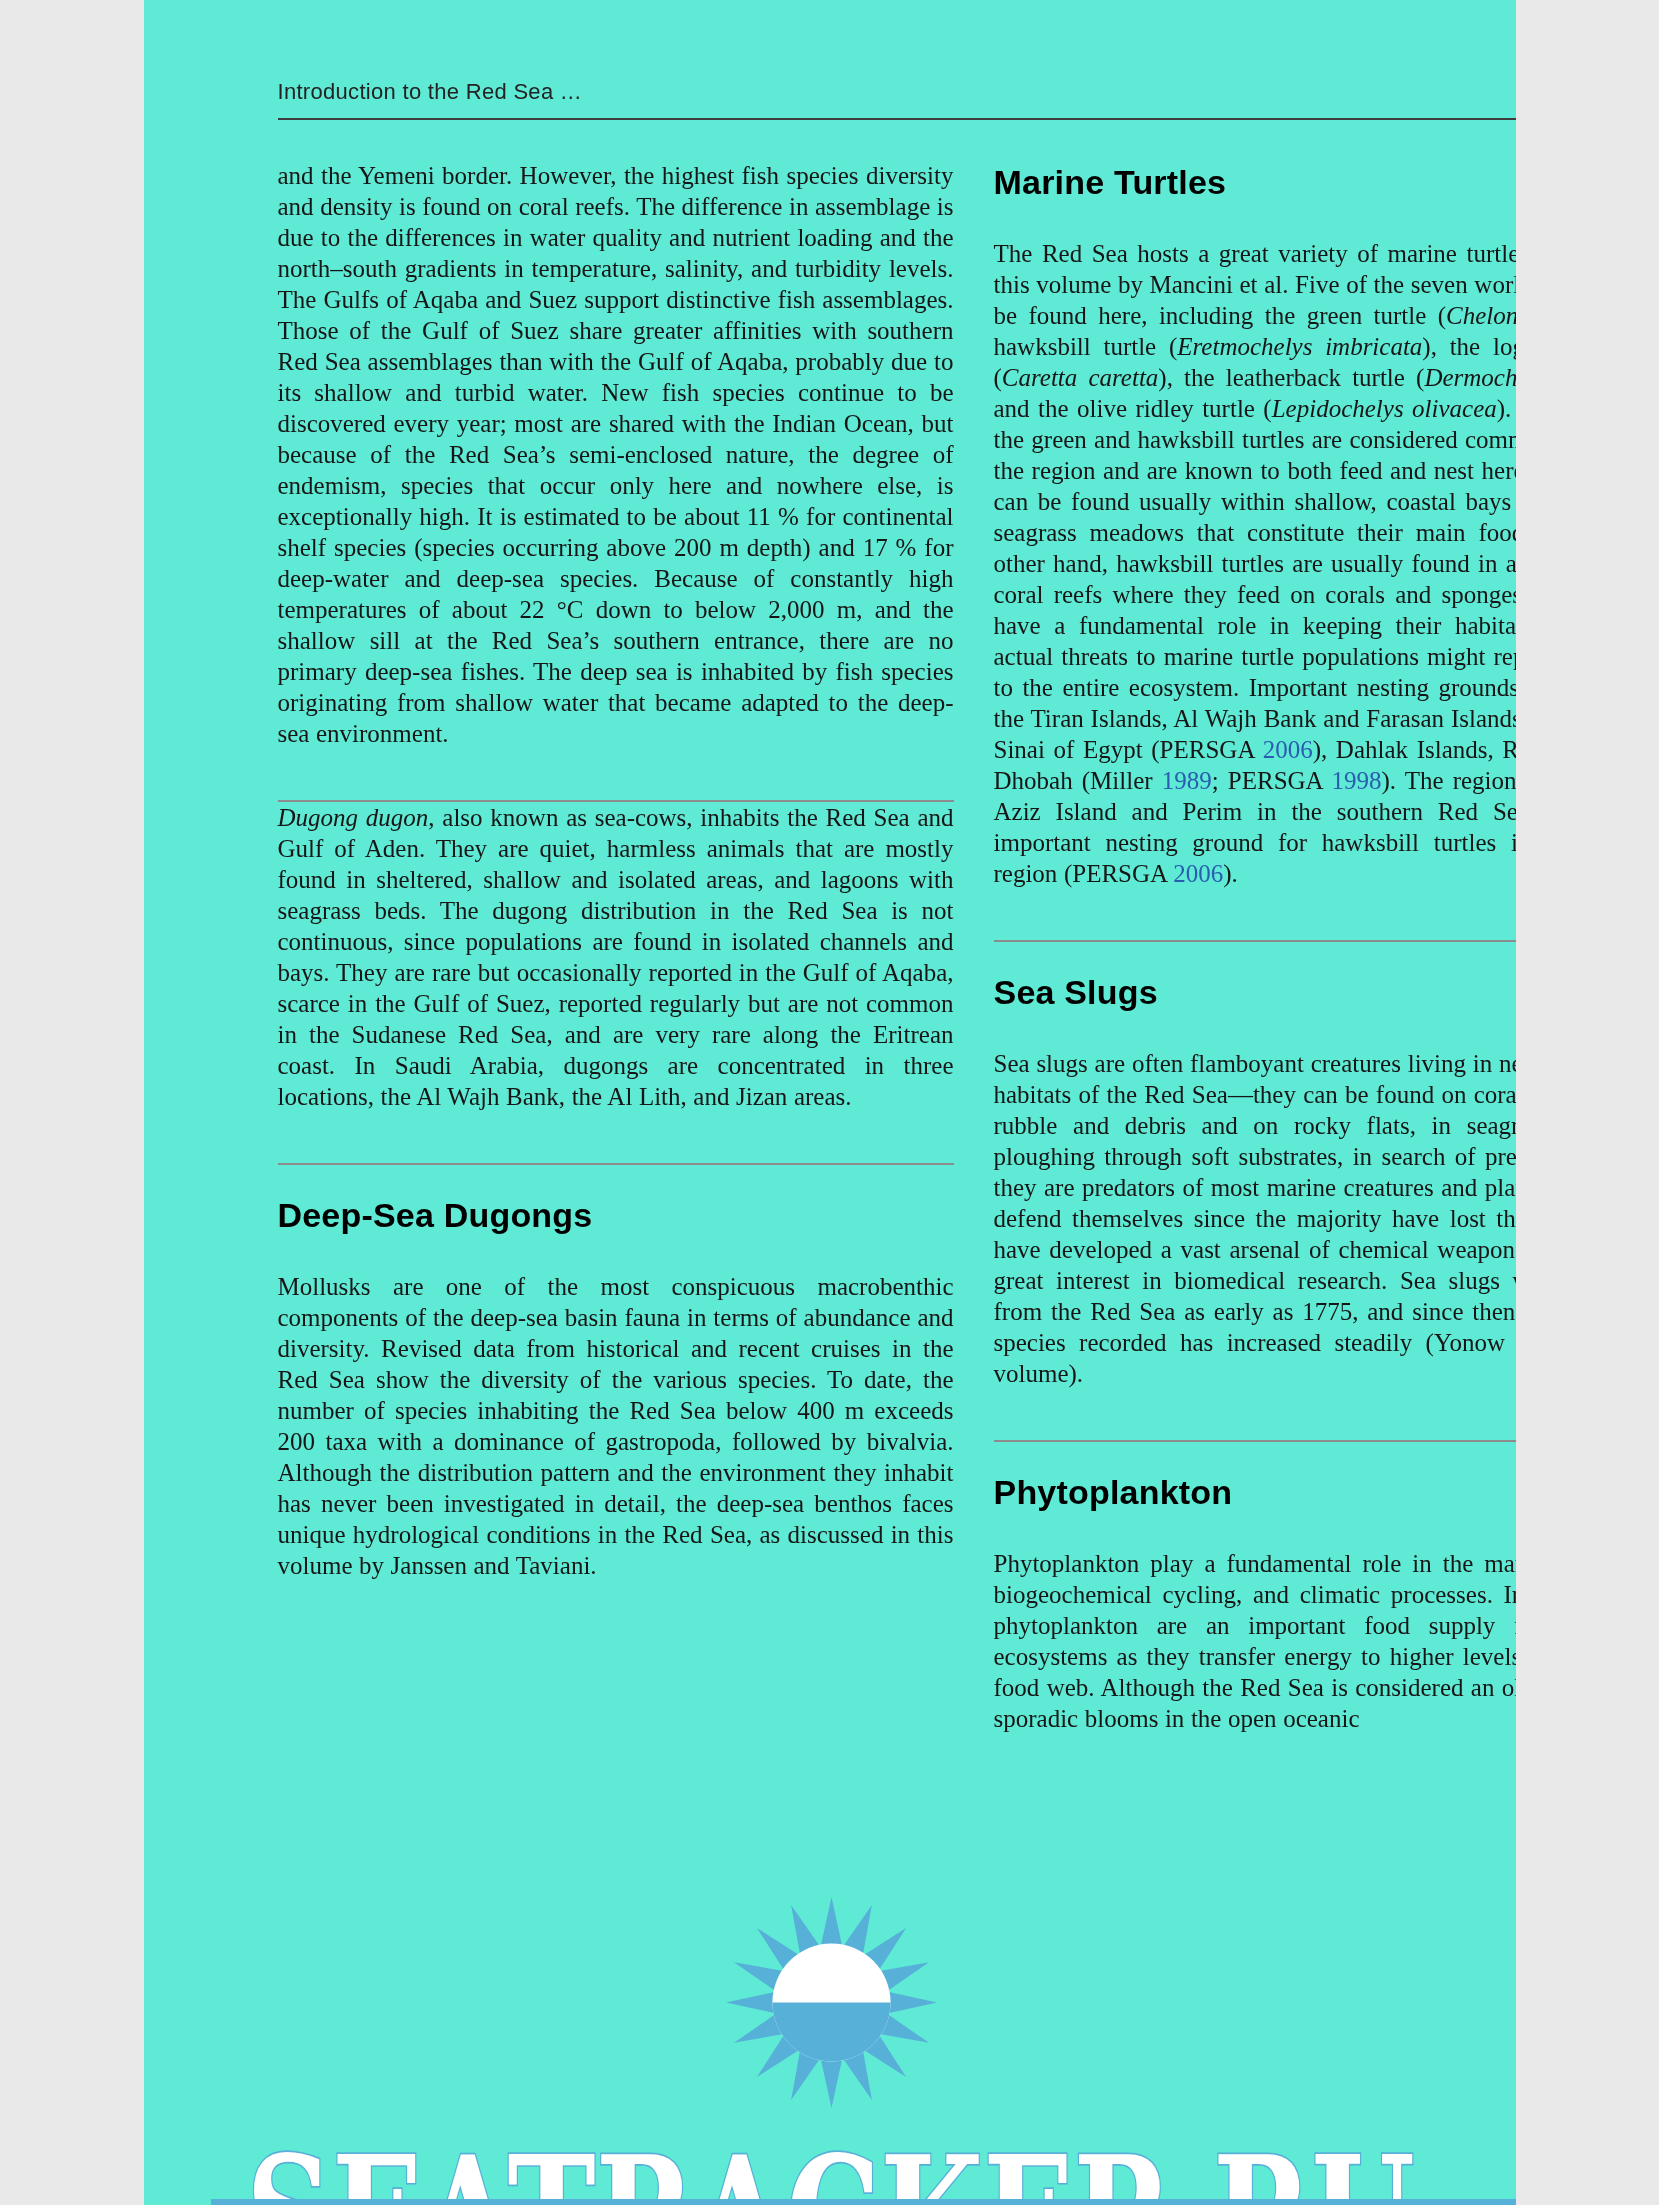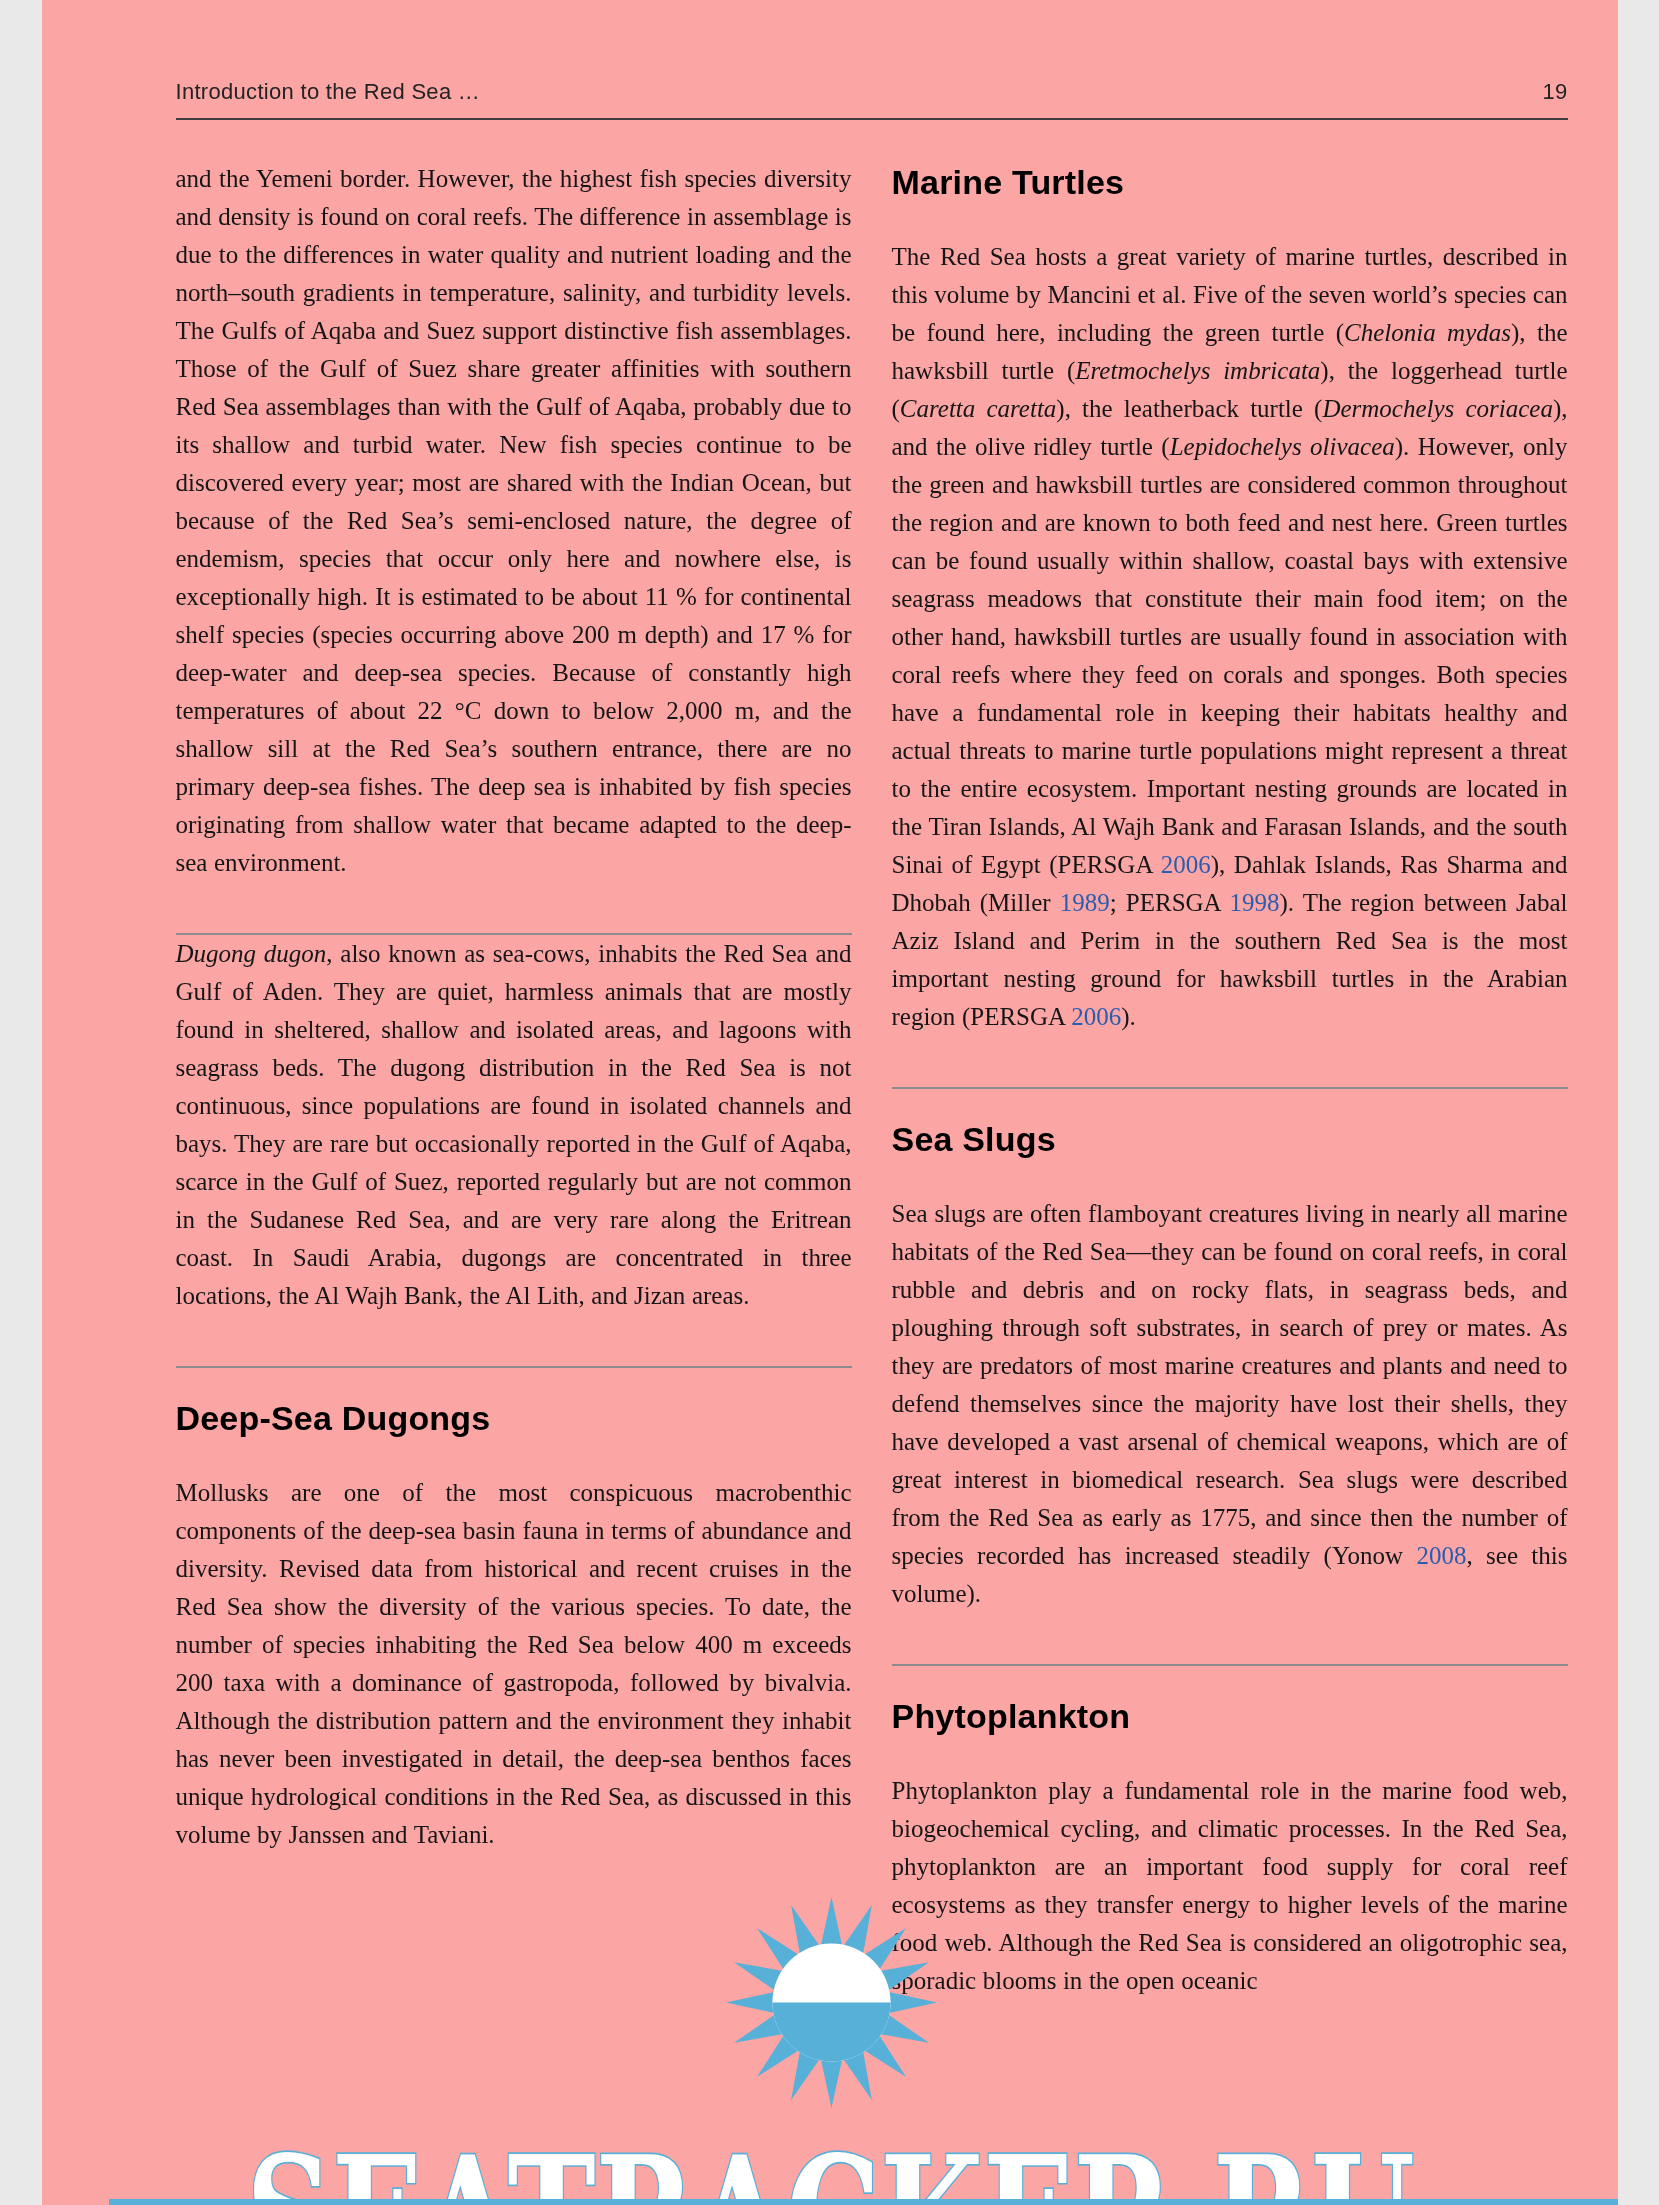--- a/index.html
+++ b/index.html
@@ -1,33 +1,33 @@
 <!DOCTYPE html>
 <html lang="en" style="--link: #2a5db0; --wm: #57b0d8; --wm2: #8ecbe6;font-size:10.7px"><head>
 <meta charset="utf-8">
 <style>
   :root { --link:#2a5db0; --wm:#57b0d8; --wm2:#8ecbe6; }
   * { box-sizing:border-box; }
   html, body { margin:0; padding:0; background:#e9e9e9; }
   .page {
-    position:relative; width:1576px; height:2205px; margin:0 auto;
-    background:#fca5a5; overflow:hidden;
+    position:relative; width:1372px; height:2205px; margin:0 auto;
+    background:#5eead4; overflow:hidden;
     font-family:"Liberation Serif", serif; color:#161616;
   }
   .inner { position:absolute; left:134px; top:79px; width:1392px; }
   .running-head {
     display:flex; justify-content:space-between; align-items:baseline;
     font-family:"Liberation Sans", sans-serif; font-size:22px; color:#232323;
     letter-spacing:0.3px;
   }
   .head-rule { border-top:2px solid #3d3d3d; margin-top:13.4px; }
   .columns { display:flex; gap:40px; margin-top:40px; }
   .col { width:676px; }
   p.body-text {
-    margin:0; font-size:25px; line-height:38px; text-align:justify;
+    margin:0; font-size:25px; line-height:31px; text-align:justify;
     hyphens:auto; -webkit-hyphens:auto; word-spacing:0.3px;
   }
   h2.section-heading {
     margin:31px 0 36px; font-family:"Liberation Sans", sans-serif;
     font-weight:bold; font-size:34px; color:#000; letter-spacing:0.2px;
   }
   .col > h2.section-heading:first-child { margin-top:2.7px; }
   .section-rule { border-top:2px solid #8c8c8c; margin-top:51px; }
   .it { font-style:italic;margin-top:36px; }
   .cite { color:var(--link); }

